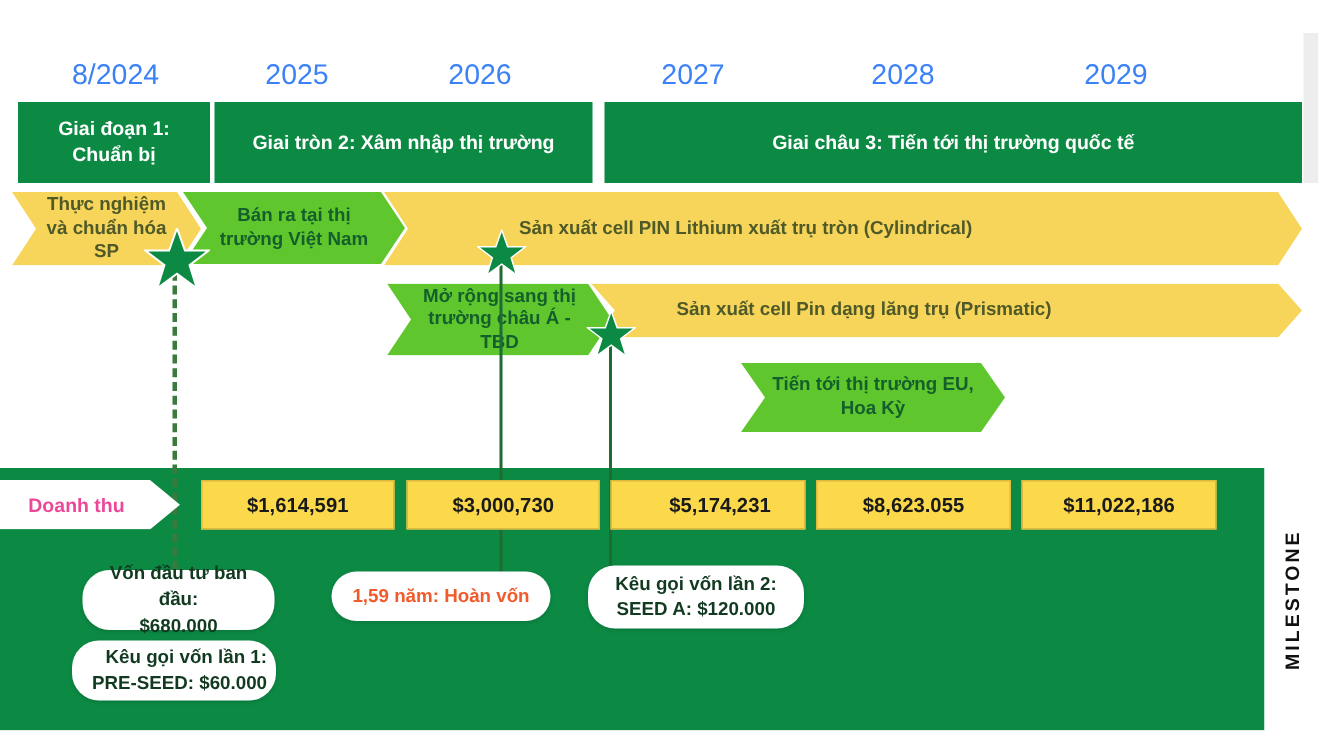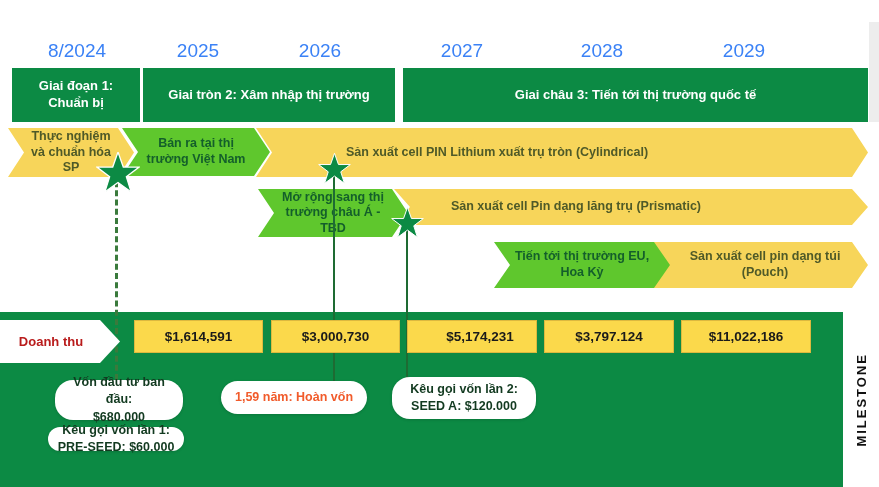--- a/index.html
+++ b/index.html
@@ -23,24 +23,24 @@
     box-sizing:border-box;
   }
   .chev.yellow{background:#f7d55a;color:#4f5a28;}
   .chev.green{background:#5fc72d;color:#145f2b;}
   .star{position:absolute;z-index:5;}
   .vline{position:absolute;width:0;z-index:2;}
   .vline.solid{border-left:2px solid #1e6b33;}
   .vline.dashed{border-left:3px dashed #3a7a3c;}
   .band{position:absolute;left:0;top:312px;width:843px;height:175px;background:#0c8a44;z-index:1;}
   .rev-arrow{
-    position:absolute;left:0;top:320px;width:120px;height:43px;background:#ffffff;z-index:3;
+    position:absolute;left:0;top:320px;width:120px;height:33px;background:#ffffff;z-index:3;
     clip-path:polygon(0 0,calc(100% - 20px) 0,100% 50%,calc(100% - 20px) 100%,0 100%);
     display:flex;align-items:center;justify-content:center;
-    font-size:13px;font-weight:800;color:#b91c1c;padding-right:18px;box-sizing:border-box;
+    font-size:13px;font-weight:800;color:#ec4899;padding-right:18px;box-sizing:border-box;
   }
   .rev-box{
     position:absolute;top:320px;height:33px;background:#fbd94b;border:1px solid #dcb93f;
     display:flex;align-items:center;justify-content:center;z-index:3;
     font-size:13.5px;font-weight:800;color:#1a1a1a;box-sizing:border-box;
   }
   .pill{
     position:absolute;background:#ffffff;border-radius:18px;z-index:4;
     display:flex;flex-direction:column;align-items:center;justify-content:center;
     font-size:12.5px;font-weight:700;color:#123a20;line-height:1.4;text-align:center;
@@ -76,21 +76,20 @@
   <div class="phase" style="left:143px;width:252px;">Giai tròn 2: Xâm nhập thị trường</div>
   <div class="phase" style="left:403px;width:465px;">Giai châu 3: Tiến tới thị trường quốc tế</div>
 
   <div class="chev yellow" style="left:8px;top:128px;width:126px;height:49px;padding:0 18px;">Thực nghiệm và chuẩn hóa SP</div>
   <div class="chev yellow" style="left:256px;top:128px;width:612px;height:49px;justify-content:flex-start;padding-left:90px;text-align:left;">Sản xuất cell PIN Lithium xuất trụ tròn (Cylindrical)</div>
   <div class="chev green" style="left:122px;top:128px;width:148px;height:48px;padding:0 20px;">Bán ra tại thị trường Việt Nam</div>
 
   <div class="chev yellow" style="left:394px;top:189px;width:474px;height:36px;padding:0 150px 0 40px;">Sản xuất cell Pin dạng lăng trụ (Prismatic)</div>
   <div class="chev green" style="left:258px;top:189px;width:150px;height:48px;padding:0 18px;">Mở rộng sang thị trường châu Á - TBD</div>
 
-  <div class="chev yellow" style="left:652px;top:242px;width:216px;height:46px;padding:0 14px 0 24px;">Sản xuất cell pin dạng túi (Pouch)</div>
   <div class="chev green" style="left:494px;top:242px;width:176px;height:46px;padding:0 20px;">Tiến tới thị trường EU, Hoa Kỳ</div>
 
   <div class="vline dashed" style="left:115px;top:172px;height:208px;"></div>
   <div class="vline solid" style="left:333px;top:170px;height:212px;"></div>
   <div class="vline solid" style="left:406px;top:222px;height:156px;"></div>
 
   <svg class="star" style="left:96px;top:152px;" width="44" height="42" viewBox="0 0 100 95">
     <polygon points="50,0 62,34 98,34 69,56 80,91 50,69 20,91 31,56 2,34 38,34" fill="#0c8a44" stroke="#ffffff" stroke-width="3"></polygon>
   </svg>
   <svg class="star" style="left:318px;top:153px;" width="33" height="32" viewBox="0 0 100 95">
@@ -100,28 +99,28 @@
     <polygon points="50,0 62,34 98,34 69,56 80,91 50,69 20,91 31,56 2,34 38,34" fill="#0c8a44" stroke="#ffffff" stroke-width="3"></polygon>
   </svg>
 
   <div class="band"></div>
 
   <div class="rev-arrow">Doanh thu</div>
 
   <div class="rev-box" style="left:134px;width:129px;">$1,614,591</div>
   <div class="rev-box" style="left:271px;width:129px;">$3,000,730</div>
   <div class="rev-box" style="left:407px;width:130px;padding-left:16px;">$5,174,231</div>
-  <div class="rev-box" style="left:544px;width:130px;">$3,797.124</div>
+  <div class="rev-box" style="left:544px;width:130px;">$8,623.055</div>
   <div class="rev-box" style="left:681px;width:130px;">$11,022,186</div>
 
   <div class="pill" style="left:55px;top:380px;width:128px;height:40px;">
     <span>Vốn đầu tư ban đầu:</span>
     <span>$680.000</span>
   </div>
-  <div class="pill" style="left:48px;top:427px;width:136px;height:24px;">
+  <div class="pill" style="left:48px;top:427px;width:136px;height:40px;align-items:flex-end;">
     <span>Kêu gọi vốn lần 1:</span>
     <span>PRE-SEED: $60.000</span>
   </div>
   <div class="pill orange" style="left:221px;top:381px;width:146px;height:33px;text-align:right;">
     <span>1,59 năm: Hoàn vốn</span>
   </div>
   <div class="pill" style="left:392px;top:377px;width:144px;height:42px;text-align:center;">
     <span>Kêu gọi vốn lần 2:</span>
     <span>SEED A: $120.000</span>
   </div>

